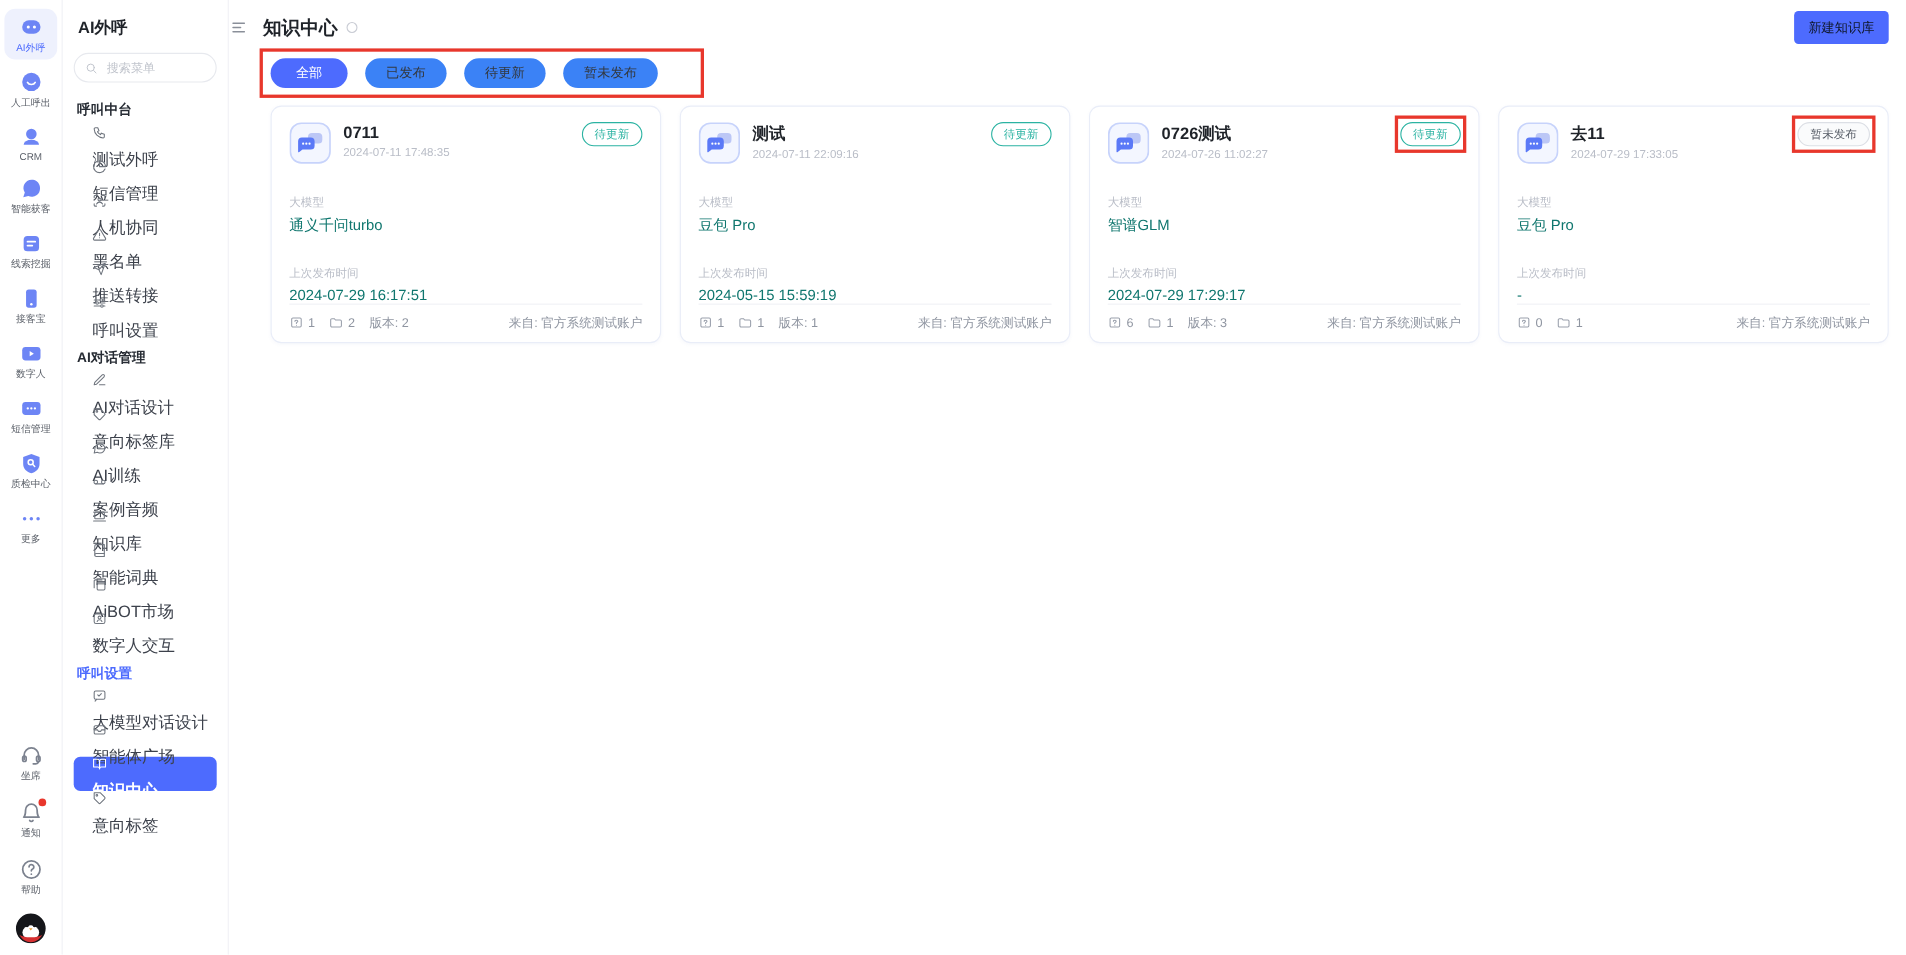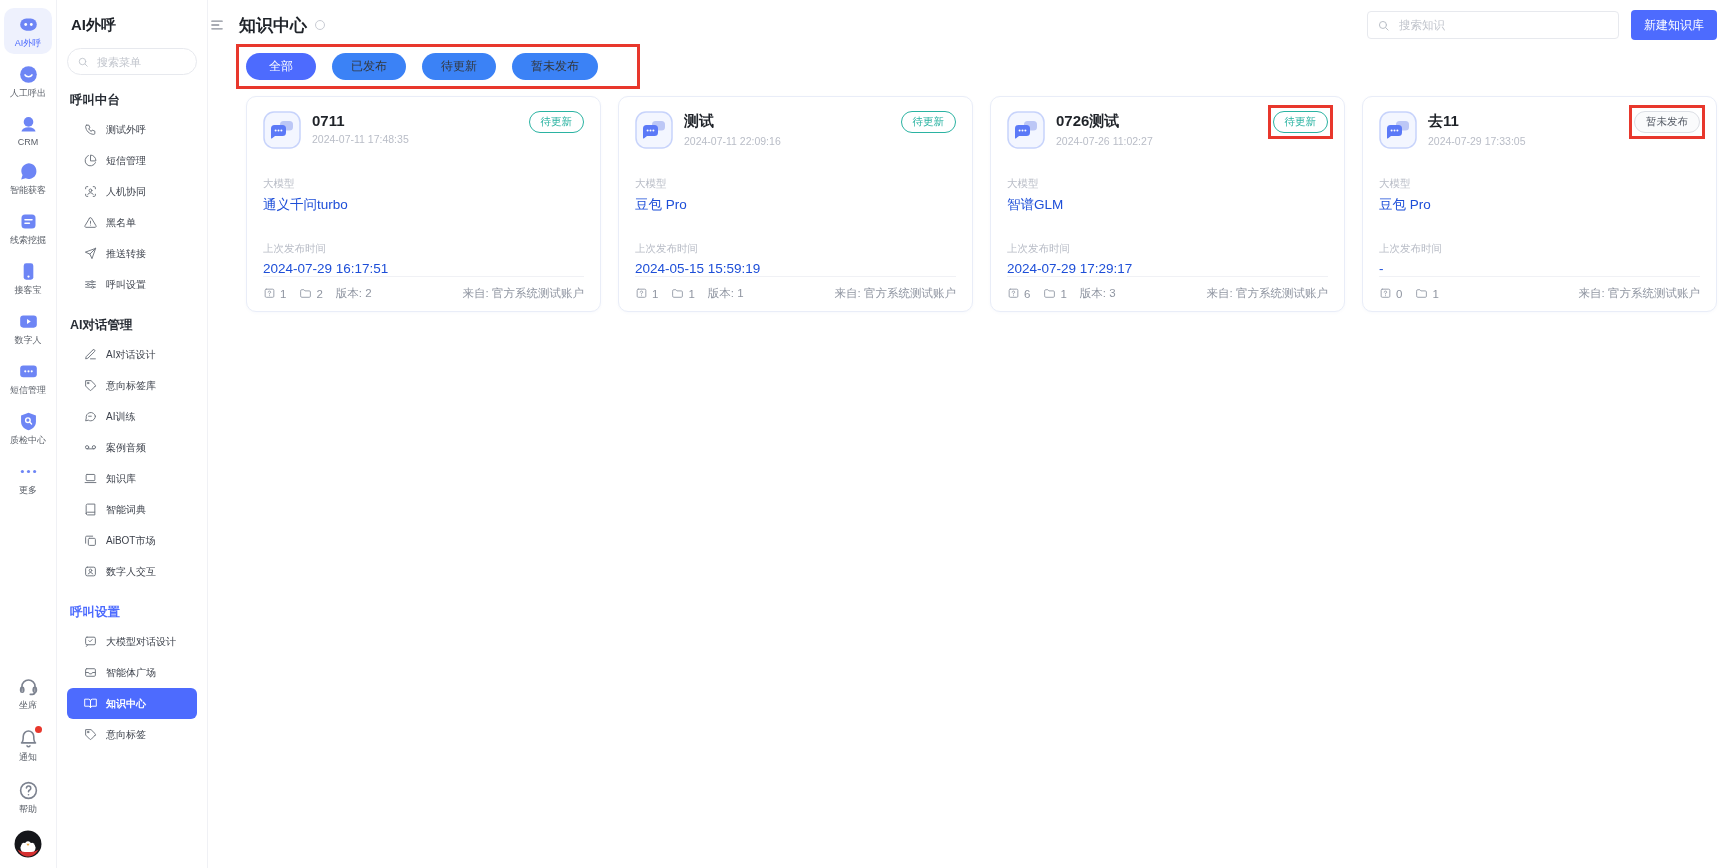--- a/index.html
+++ b/index.html
@@ -27,58 +27,58 @@
 
   
   .sidebar { width:151px; flex:none; border-right:1px solid #f0f1f5; padding:0 10px; overflow:hidden; }
   .sidebar-title { font-size:15px; font-weight:bold; padding:16px 4px 13px; }
   .sidebar-search { display:flex; align-items:center; gap:6px; border:1px solid #e7e9ee; border-radius:14px; height:27px; padding:0 9px; }
   .sidebar-search .sicon { width:12px; height:12px; color:#c0c4cc; flex:none; }
   .sidebar-search input { border:none; outline:none; width:100%; font-size:11px; color:#333; background:transparent; }
   .sidebar-search input::placeholder { color:#c0c4cc; }
   .section-label { font-size:12.5px; font-weight:bold; color:#272c34; margin:17px 3px 5px; }
   .section-label.accent { color:#4d6bfe; }
-  .side-item { display:flex; align-items:center; gap:9px; height:31px; padding:0 6px 0 17px; font-size:10px; color:#3c414b; border-radius:6px; cursor:pointer; white-space:nowrap; }
+  .side-item { display:flex; align-items:flex-start; gap:9px; height:31px; padding:0 6px 0 17px; font-size:15px; color:#3c414b; border-radius:6px; cursor:pointer; white-space:nowrap;flex-direction:column; }
   .side-item .sicon { width:13px; height:13px; color:#70767f; flex:none; }
   .side-item.active { background:#4d6bfe; color:#fff; font-weight:bold; }
   .side-item.active .sicon { color:#fff; }
 
   
   .main { flex:1; min-width:0; display:flex; flex-direction:column; }
   .main-header { height:44px; flex:none; display:flex; align-items:center; padding:6px 16px 0 2px; }
   .collapse-btn { width:14px; height:12px; color:#8a8f99; cursor:pointer; flex:none; }
   .page-title { font-size:17px; font-weight:bold; margin:0 8px 0 15px; }
   .refresh-icon { width:10px; height:10px; border:1.5px solid #c9ccd4; border-radius:50%; cursor:pointer; }
   .header-right { margin-left:auto; display:flex; align-items:center; gap:12px; }
   .header-search { width:252px; height:28px; border:1px solid #e7e9ee; border-radius:4px; display:flex; align-items:center; gap:7px; padding:0 9px; background:#fff; }
   .header-search .sicon { width:13px; height:13px; color:#b7bcc4; flex:none; }
   .header-search input { border:none; outline:none; width:100%; font-size:11.5px; background:transparent; }
   .header-search input::placeholder { color:#c0c4cc; }
-  .create-btn { height:30px; padding:0 13px; background:#4d6bfe; color:#ffffff; border:none; border-radius:4px; font-size:12px; cursor:pointer; font-family:inherit; }
+  .create-btn { height:30px; padding:0 13px; background:#4d6bfe; color:#0f172a; border:none; border-radius:4px; font-size:12px; cursor:pointer; font-family:inherit; }
 
   .content { padding:0 16px 16px 38px; }
   .filters-wrap { position:relative; display:inline-flex; align-items:center; padding:9px 26px 9px 10px; margin-left:-10px; }
   .annotation { position:absolute; border:3px solid #e8372c; pointer-events:none; z-index:5; }
   .filters-annotation { inset:0; }
   .tab { height:27px; display:flex; align-items:center; padding:0 19px; margin-right:16px; border-radius:15px; background:#3b82f6; color:#33383f; font-size:12px; cursor:pointer; white-space:nowrap; }
   .tab.active { background:#4d6bfe; color:#fff; padding:0 23px; }
 
   .cards { display:grid; grid-template-columns:repeat(4,1fr); gap:17px; margin-top:7px; }
   .card { background:#fff; border:1px solid #e9edf8; border-radius:10px; min-height:196px; padding:14px 16px 10px; display:flex; flex-direction:column; box-shadow:0 1px 3px rgba(80,100,180,.04); cursor:pointer; }
   .card-head { display:flex; align-items:flex-start; }
   .card-icon { width:38px; height:38px; flex:none; margin-right:11px; }
   .card-title { font-size:15px; font-weight:bold; color:#1f2329; padding-top:1px; }
   .card-date { font-size:10.5px; color:#b9bdc7; margin-top:4px; }
   .badge-wrap { margin-left:auto; position:relative; flex:none; }
   .badge { display:inline-block; font-size:10.5px; padding:3px 11px; border-radius:999px; border:1px solid; white-space:nowrap; }
   .badge.update { color:#2bb3a2; border-color:#2bb3a2; background:#fff; }
   .badge.unpublished { color:#565c66; border-color:#dcdfe5; background:#fafbfc; }
   .badge-annotation { inset:-6px -5px; }
   .field-label { font-size:10.5px; color:#b9bdc7; margin-top:28px; }
-  .field-value { font-size:13.5px; color:#1d4ed8; margin-top:5px; }
+  .field-value { font-size:13.5px; color:#0f766e; margin-top:5px; }
   .card-footer { margin-top:auto; border-top:1px solid #f0f1f5; padding-top:9px; display:flex; align-items:center; font-size:11.5px; color:#8f95a1; }
   .meta { display:flex; align-items:center; gap:4px; margin-right:13px; }
   .meta .micon { width:13px; height:13px; color:#9aa0ac; }
   .meta-version:empty { display:none; }
   .source { margin-left:auto; }
 </style>
 </head>
 <body>
 
 <nav class="rail">
@@ -407,29 +407,20 @@
 <main class="main">
   <div class="main-header">
     <span class="collapse-btn">
         <svg viewBox="0 0 16 14" fill="none" stroke="currentColor" stroke-width="1.6" stroke-linecap="round">
           <path d="M2 2.5h12M2 7h8M2 11.5h12"></path>
         </svg>
       </span>
     <h1 class="page-title">知识中心</h1>
     <span class="refresh-icon"></span>
     <div class="header-right">
-      <div class="header-search">
-        <span class="sicon">
-            <svg viewBox="0 0 24 24" fill="none" stroke="currentColor" stroke-width="1.8" stroke-linecap="round" stroke-linejoin="round">
-              <circle cx="11" cy="11" r="6.5"></circle>
-              <path d="M20.5 20.5l-4.2-4.2"></path>
-            </svg>
-          </span>
-        <input placeholder="搜索知识" style="">
-      </div>
       <button class="create-btn">新建知识库</button>
     </div>
   </div>
 
   <div class="content">
     <div class="filters-wrap">
       <div class="annotation filters-annotation"></div>
       <div class="tab active">全部</div>
       <div class="tab">已发布</div>
       <div class="tab">待更新</div>

